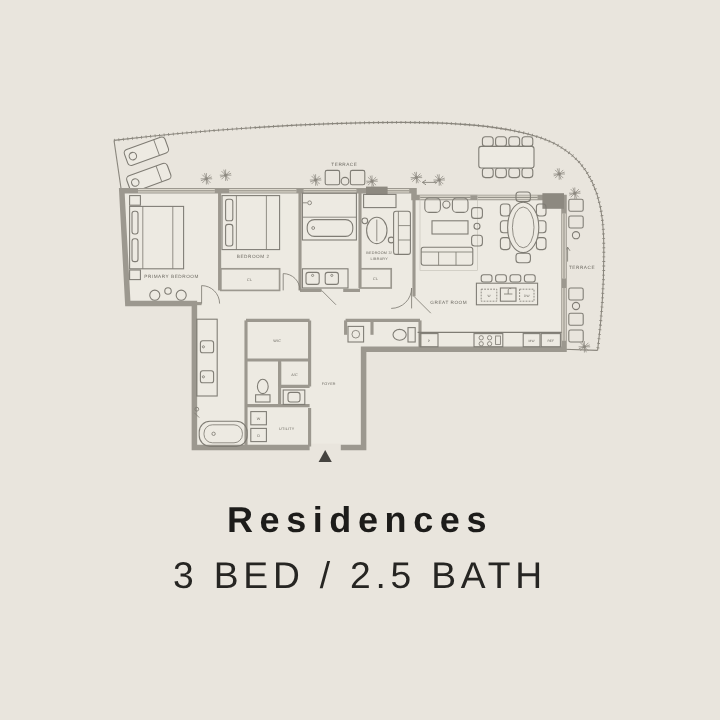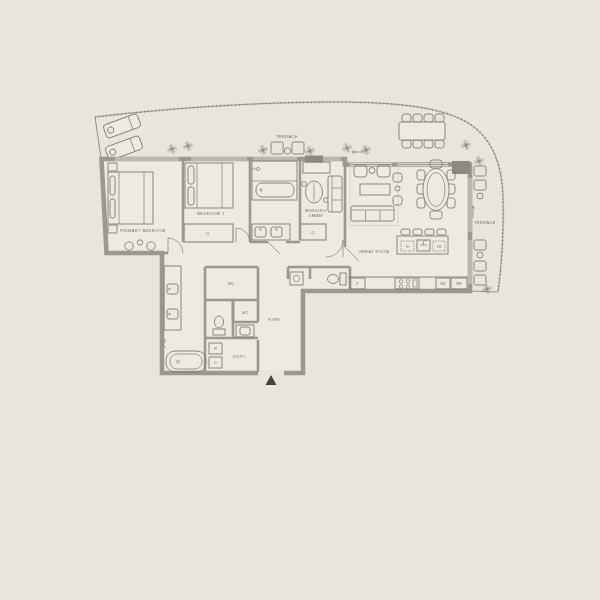--- a/index.html
+++ b/index.html
@@ -306,13 +306,15 @@
     <text class="lbl lbl-sm" x="245.5" y="313.5">A/C</text>
     <text class="lbl lbl-sm" x="239" y="358">UTILITY</text>
     <text class="lbl lbl-sm" x="274" y="321">FOYER</text>
   </g>
 
   <polygon class="arrowhead" points="271,375 265.5,385 276.5,385"></polygon>
 </svg>
 </div>
 
 <div class="caption">
+  <div class="caption-title">Residences</div>
+  <div class="caption-sub">3 BED / 2.5 BATH</div>
 </div>
 
 </body></html>

